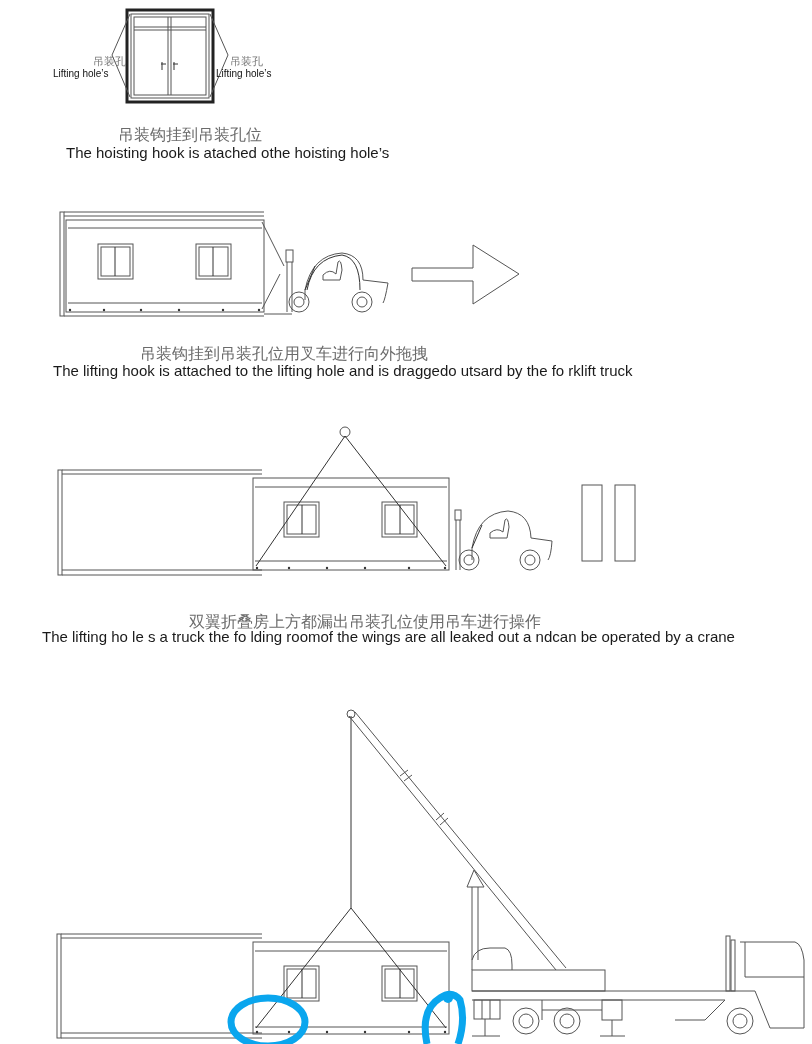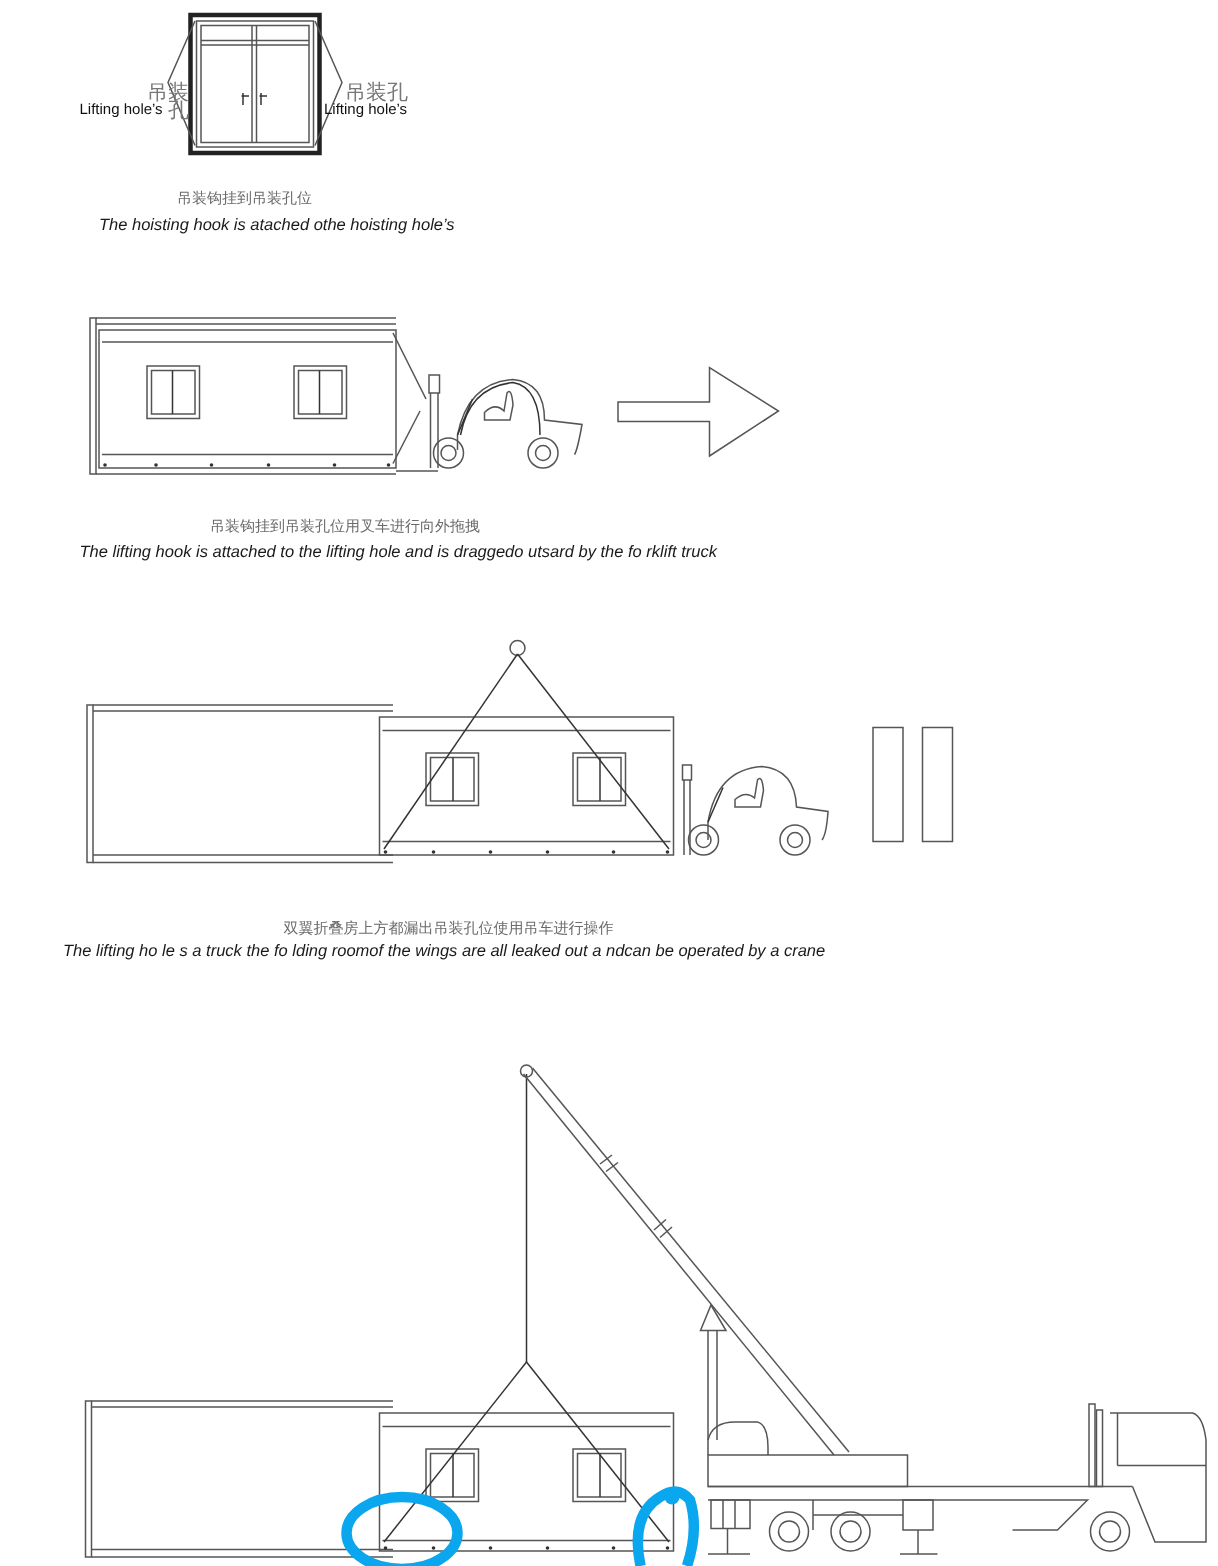--- a/index.html
+++ b/index.html
@@ -1,20 +1,20 @@
 <!DOCTYPE html>
 <html><head>
 <meta charset="utf-8">
 <style>
   html, body { margin: 0; padding: 0; background: #ffffff; }
   body { width: 812px; height: 1044px; position: relative; overflow: hidden; font-family: "Liberation Sans", sans-serif; }
   .abs { position: absolute; }
-  .cn { color: #6b6b6b; font-family: Liberation Mono, monospace; font-size: 10px; white-space: nowrap; }
-  .en { color: #1a1a1a; font-size: 11px; white-space: nowrap; font-family: "Liberation Sans", sans-serif; font-style: italic; }
-  .lbl-cn { color: #777; font-family: Liberation Sans, sans-serif; font-size: 14px; line-height: 12px; }
+  .cn { color: #6b6b6b; font-family: Liberation Mono, monospace; font-size: 16px; white-space: nowrap; }
+  .en { color: #1a1a1a; font-size: 15px; white-space: nowrap; font-family: "Liberation Sans", sans-serif; }
+  .lbl-cn { color: #777; font-family: Liberation Sans, sans-serif; font-size: 11px; line-height: 12px; }
   .lbl-en { color: #111; font-size: 10px; line-height: 12px; }
   svg { position: absolute; left: 0; top: 0; }
   svg .ln { stroke: #555; fill: none; stroke-width: 1; }
   svg .lnd { stroke: #333; fill: none; stroke-width: 1; }
   svg .thick { stroke: #222; fill: none; stroke-width: 3; }
   svg .blue { stroke: #0aa6ee; fill: none; stroke-width: 7; }
 </style>
 </head>
 <body>
 

